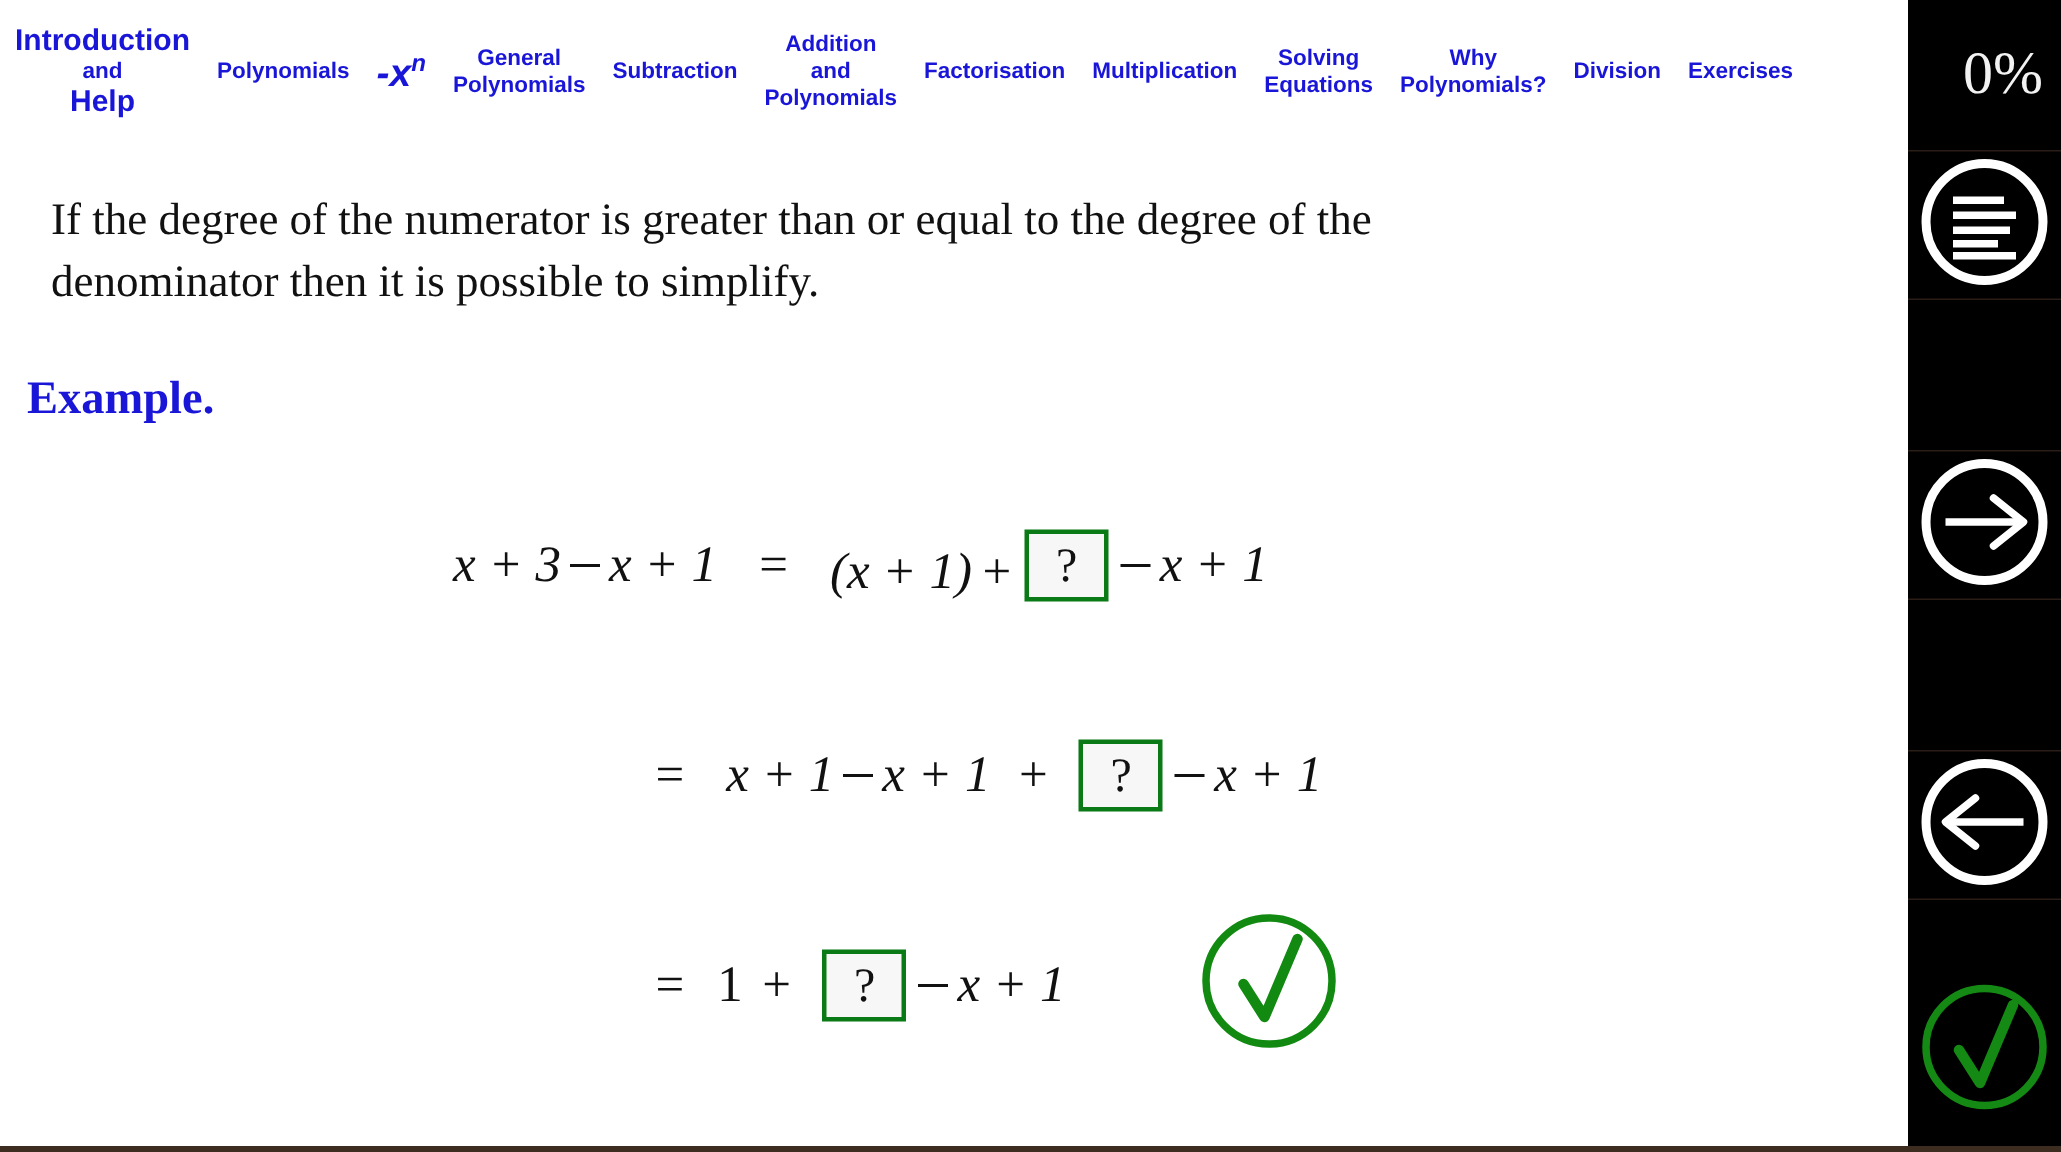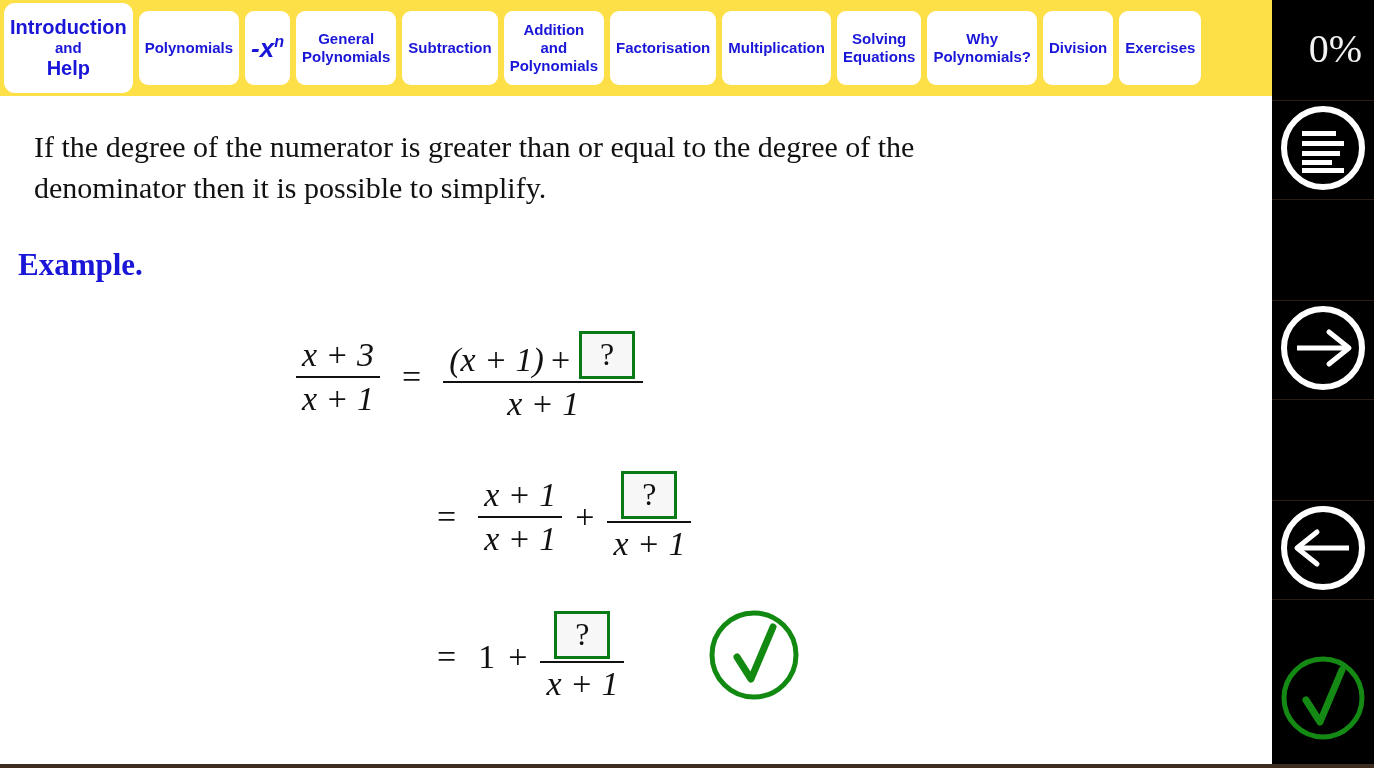--- a/index.html
+++ b/index.html
@@ -20,21 +20,21 @@
     background: #000000;
     box-sizing: border-box;
   }
 
   
   #tabbar {
     position: absolute;
     left: 0; top: 0;
     width: 1272px;
     height: 96px;
-    background: #fde047;
+    background: #ffffff;
     display: flex;
     align-items: center;
     overflow: hidden;
   }
   .tab {
     flex: 0 0 auto;
     background: #ffffff;
     border-radius: 9px;
     margin: 0 3px;
     height: 74px;
@@ -167,21 +167,20 @@
     font-size: 34px;
     padding: 0 13px;
   }
   .num1 {
     font-family: "Liberation Serif", serif;
     font-size: 34px;
   }
 
   .frac {
     display: inline-flex;
-    flex-direction: column;
     align-items: center;
     justify-content: center;
     vertical-align: middle;
     font-size: 34px;
   }
   .frac .fnum, .frac .fden {
     padding: 2px 6px;
     white-space: nowrap;
     display: flex;
     align-items: flex-end;

